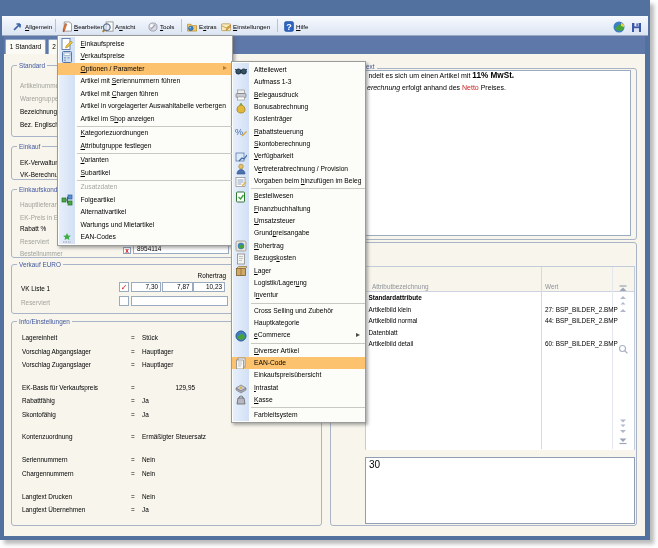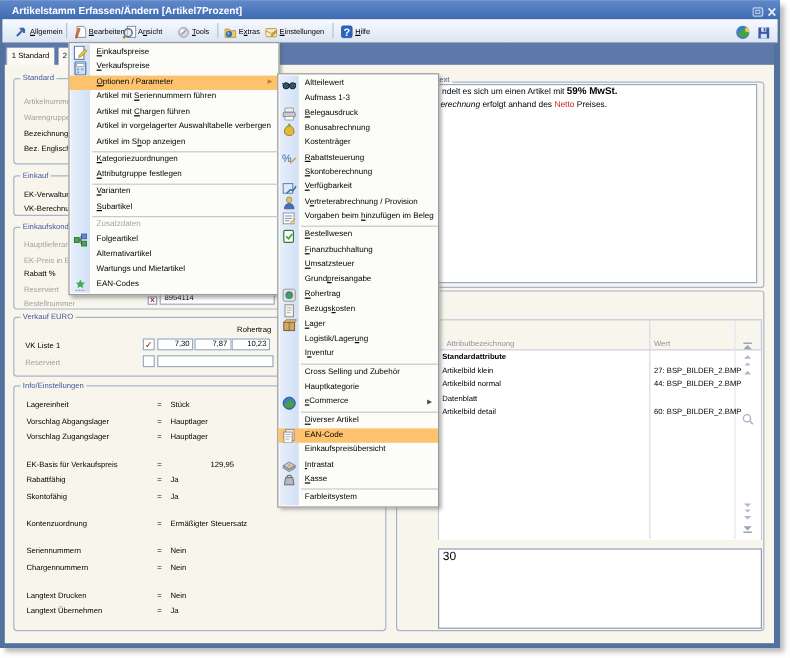--- a/index.html
+++ b/index.html
@@ -37,28 +37,20 @@
 .gray{color:#a6a6a1;}
 .sep{height:2px;display:flex;align-items:center;position:relative;z-index:1;}
 .sep i{display:block;height:1px;background:#c9c9c3;flex:1;margin-left:19px;}
 #menu2 .mi{height:12.35px;line-height:12.35px;}
 #menu2 .sep{height:3px;}
 .thead{color:#8f9399;}
 </style>
 </head>
 <body>
 <div id="win">
-  <div id="titlebar">
-    <div class="t">Artikelstamm Erfassen/Ändern [Artikel7Prozent]</div>
-    <svg class="abs" style="left:627px;top:5px" width="20" height="8" viewBox="0 0 20 8">
-      <rect x="0.5" y="0.5" width="8" height="7" rx="1.5" fill="none" stroke="#bfd0ec" stroke-width="1.2"></rect>
-      <rect x="2.8" y="2.6" width="3.4" height="2.6" fill="none" stroke="#bfd0ec" stroke-width=".9"></rect>
-      <path d="M13.5 1 L19 7 M19 1 L13.5 7" stroke="#e7eefa" stroke-width="1.5"></path>
-    </svg>
-  </div>
   <div id="toolbar">
     <svg class="abs" style="left:11px;top:6px" width="9" height="9" viewBox="0 0 10 10">
         <path d="M1.2 8.8 L7.8 2.2 M7.8 2.2 L3.8 2.2 M7.8 2.2 L7.8 6.2" stroke="#3c64a8" stroke-width="1.9" fill="none"></path>
       </svg>
     <div class="mitem" style="left:23px"><span class="u">A</span>llgemein</div>
     <div class="msep" style="left:53px"></div>
     <svg class="abs" style="left:59px;top:5px" width="11" height="12" viewBox="0 0 12 13">
         <path d="M3.5 1 h6 l2 2 v8 h-8 z" fill="#fff" stroke="#8a8a8a" stroke-width=".9"></path>
         <path d="M9.5 1 l2 2 h-2 z" fill="#c8c8c8"></path>
         <path d="M4.6 2.6 l1.8 .6 -2.4 7 -1.8 -.6 z" fill="#e07838" stroke="#a8431a" stroke-width=".5"></path>
@@ -184,21 +176,21 @@
     <div class="row" style="left:18px;top:438.5px;">Langtext Drucken</div>
       <div class="row" style="left:127px;top:438.5px;">=</div>
       <div class="row" style="left:138px;top:438.5px;">Nein</div>
     <div class="row" style="left:18px;top:452px;">Langtext Übernehmen</div>
       <div class="row" style="left:127px;top:452px;">=</div>
       <div class="row" style="left:138px;top:452px;">Ja</div>
 
     <div class="gb" style="left:326px;top:13.5px;width:307px;height:172px;"></div>
     <div class="row" style="left:362px;top:9px;background:#f7f5ec;padding:0 2px 0 0;color:#41589e;">ext</div>
     <div class="fld" style="left:333px;top:16px;width:294px;height:166px;"></div>
-    <div class="row" style="left:364.4px;top:18px;font-size:7px;">ndelt es sich um einen Artikel mit <b style="font-size:8.2px;">59% MwSt.</b></div>
+    <div class="row" style="left:364.4px;top:18px;font-size:7px;">ndelt es sich um einen Artikel mit <b style="font-size:8.2px;">11% MwSt.</b></div>
     <div class="row" style="left:363px;top:29.5px;font-size:7px;"><i>erechnung</i> erfolgt anhand des <span style="color:#cc2222">Netto</span> Preises.</div>
 
     <div class="gb" style="left:326px;top:188px;width:307px;height:284px;">
         <div class="lbl">Attribute</div>
       </div>
 
     <div class="abs" style="left:360.5px;top:212px;width:270px;height:184px;border:1px solid #c3cbd9;background:#f7f5ec;"></div>
     <div class="abs" style="left:361.5px;top:237.5px;width:268px;height:158px;background:#fff;"></div>
     <div class="row thead" style="left:368px;top:229px;">Attributbezeichnung</div>
     <div class="row thead" style="left:541px;top:229px;">Wert</div>

